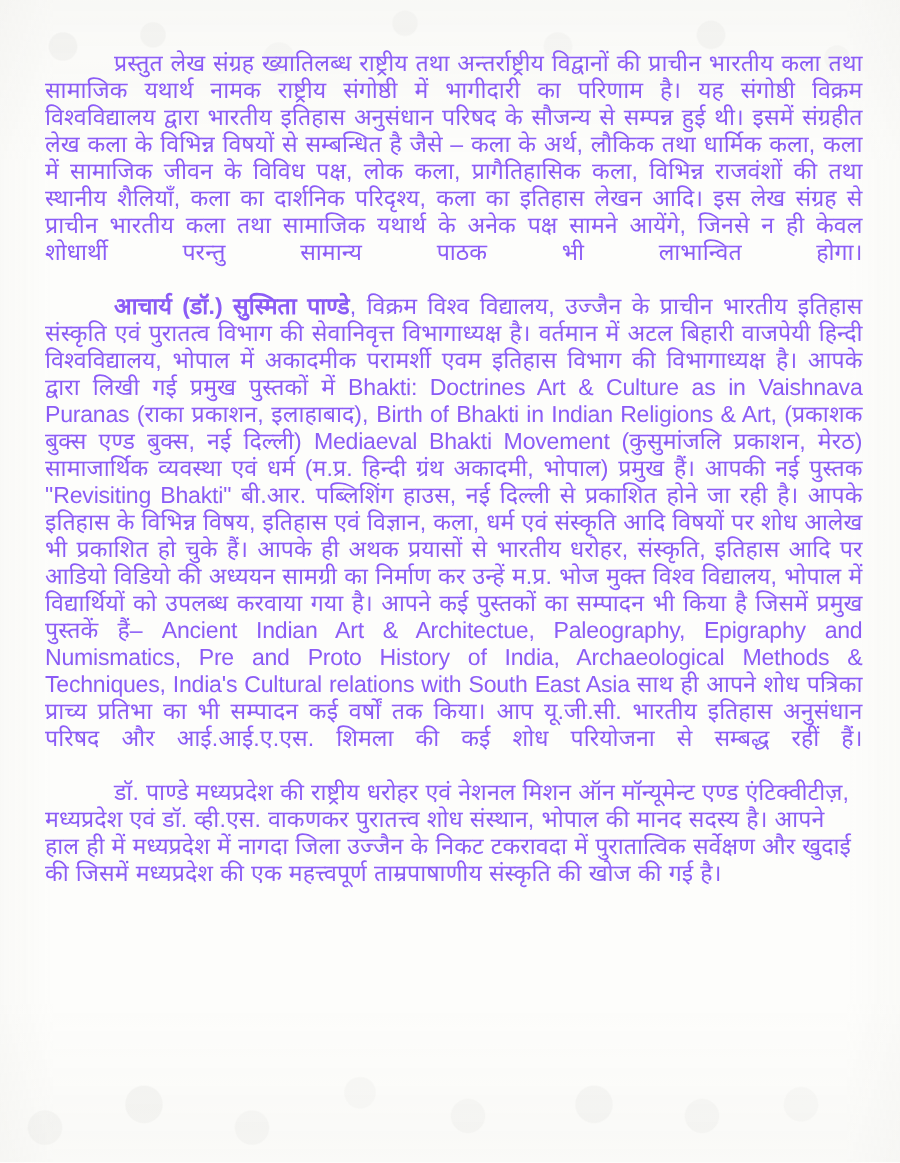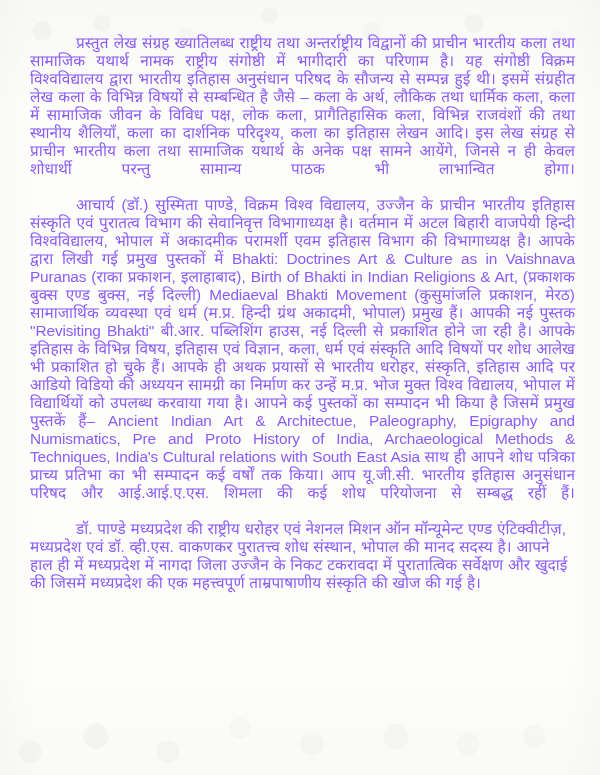--- a/index.html
+++ b/index.html
@@ -75,21 +75,21 @@
     content: "";
     display: inline-block;
     width: 100%;
   }
 
   .hi {
     font-family: "Liberation Sans", "DejaVu Sans", sans-serif;
   }
 
   .name-bold {
-    font-weight: 400;
+    font-weight: 700;
   }
 
   .en {
     font-family: "Liberation Sans", "DejaVu Sans", sans-serif;
     letter-spacing: -.15px;
   }
 </style>
 </head>
 <body style="background: rgb(253, 253, 251);">
 

